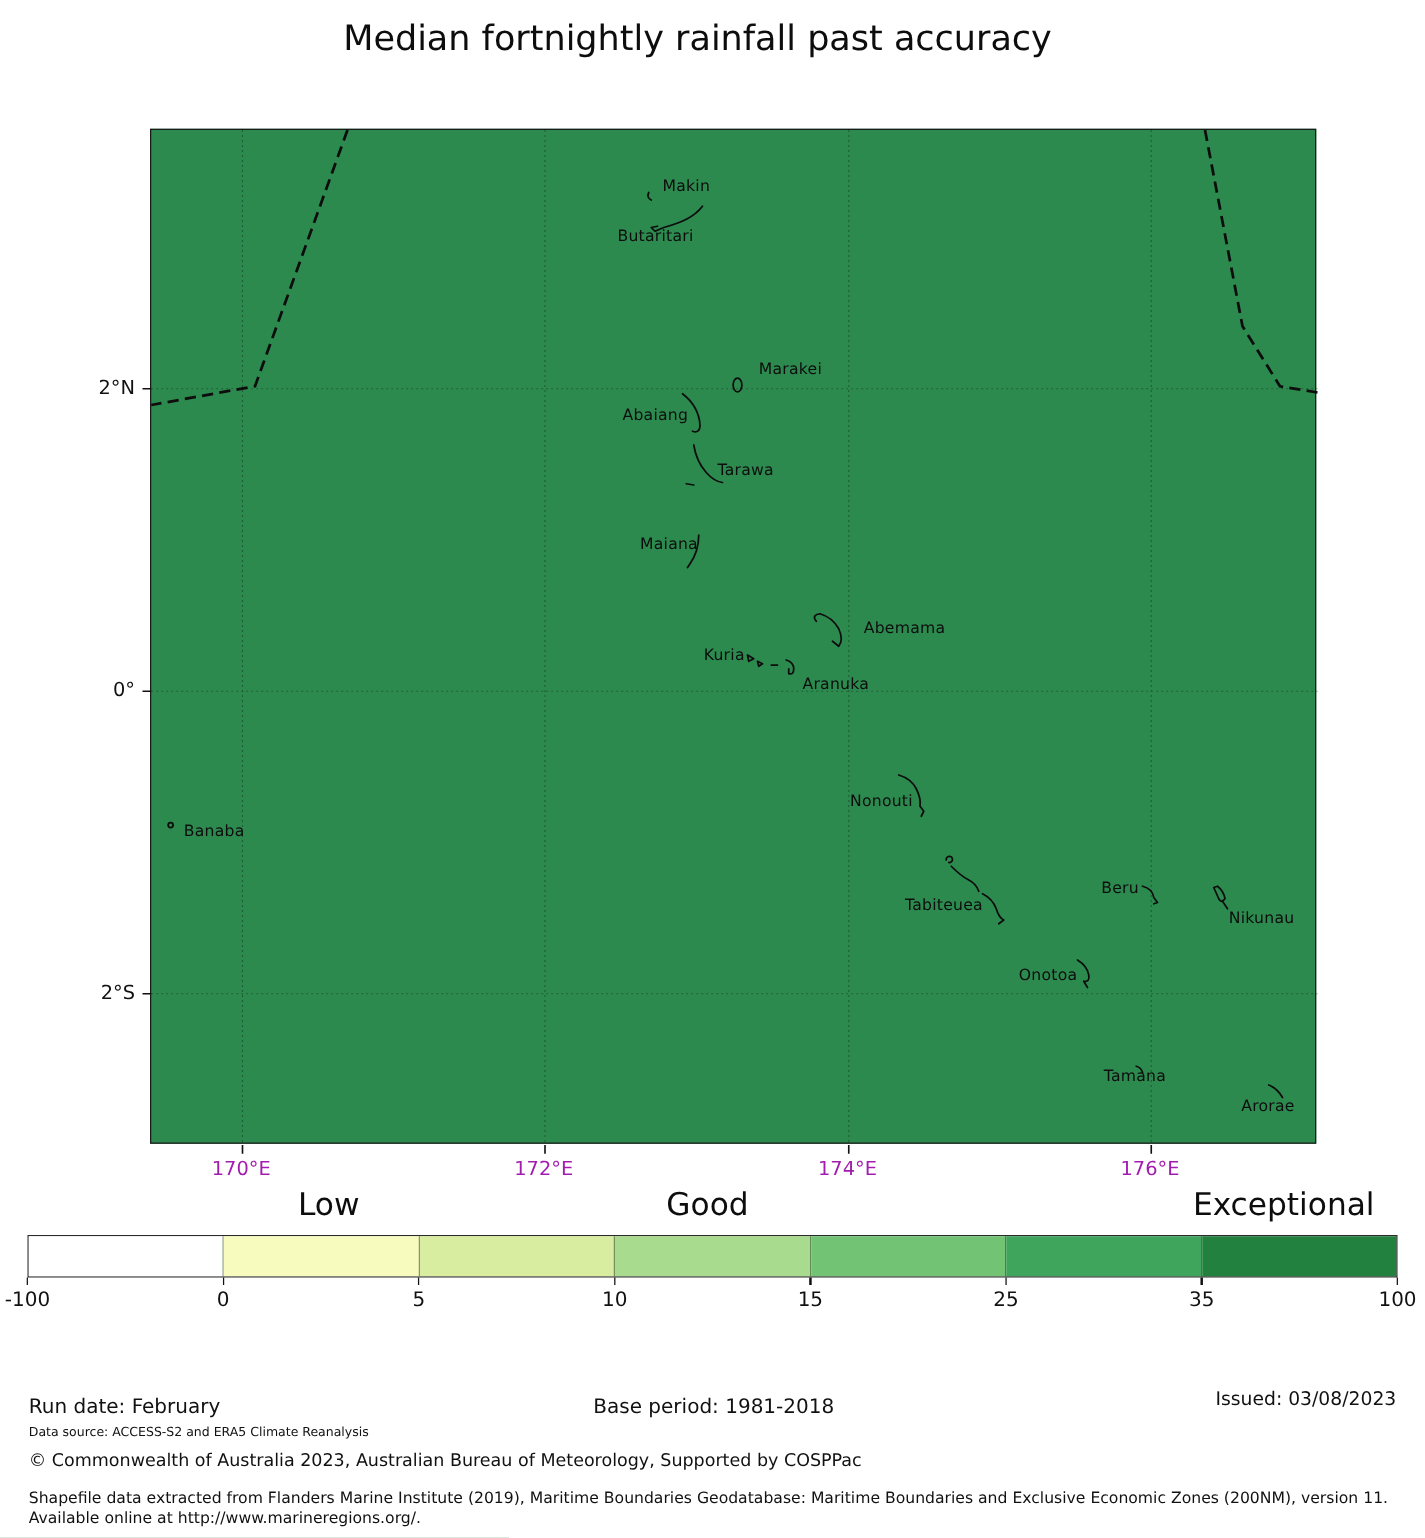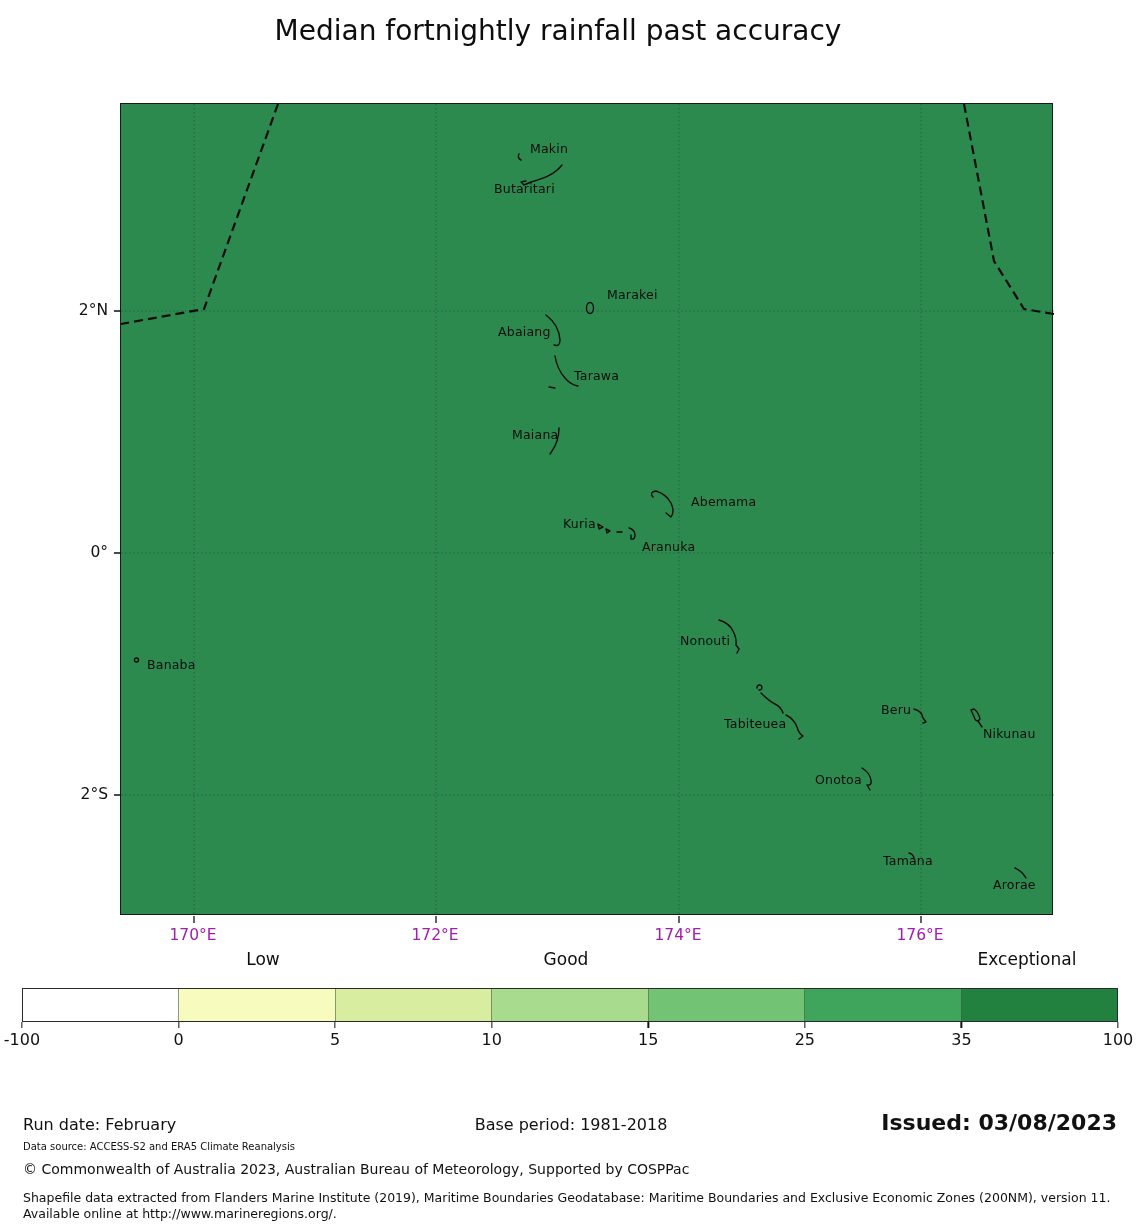--- a/index.html
+++ b/index.html
@@ -23,21 +23,21 @@
     text-align:right;
   }
   .ytick-label {
     position:absolute; width:62px; text-align:right; font-size:15.5px; color:#111;
   }
   .xtick-label {
     position:absolute; transform:translateX(-50%); font-size:15.5px; color:#a21caf;
     white-space:nowrap;
   }
   .scale-label {
-    position:absolute; transform:translateX(-50%); font-size:17px; color:#0d0d0d;
+    position:absolute; transform:translateX(-50%); font-size:25px; color:#0d0d0d;
     white-space:nowrap;
   }
   .colorbar {
     position:absolute; left:22px; top:988px; width:1096px; height:34px;
     display:flex; border:1.2px solid #2a2a2a;
   }
   .colorbar .seg { flex:1 1 0; border-right:1px solid rgba(40,70,40,0.55); }
   .colorbar .seg:last-child { border-right:none; }
   .seg0{background:#ffffff}.seg1{background:#f8fbbe}.seg2{background:#d9eda0}
   .seg3{background:#a9db8e}.seg4{background:#73c375}.seg5{background:#3fa45c}
@@ -50,21 +50,21 @@
   .cbar-ticklabel {
     position:absolute; top:8px; transform:translateX(-50%); font-size:16px;
     color:#111; white-space:nowrap;
   }
   .cbar-title {
     position:absolute; left:0; top:1054px; width:1140px; text-align:center;
     font-size:21px; color:#0d0d0d;
   }
   .footer-rundate  { position:absolute; left:23px;  top:1115px; font-size:16px; }
   .footer-base     { position:absolute; left:571px; top:1115px; transform:translateX(-50%); font-size:16px; white-space:nowrap; }
-  .footer-issued   { position:absolute; right:23px; top:1110px; font-size:22px;font-weight:bold; }
+  .footer-issued   { position:absolute; right:23px; top:1110px; font-size:15px; }
   .footer-source   { position:absolute; left:23px;  top:1141px; font-size:10px; }
   .footer-copy     { position:absolute; left:23px;  top:1161px; font-size:14px; }
   .footer-shape    { position:absolute; left:23px;  top:1190px; width:1102px; font-size:12.5px; line-height:1.3; }
 </style>
 </head>
 <body>
 
 <div class="canvas">
 
   <div class="title">

